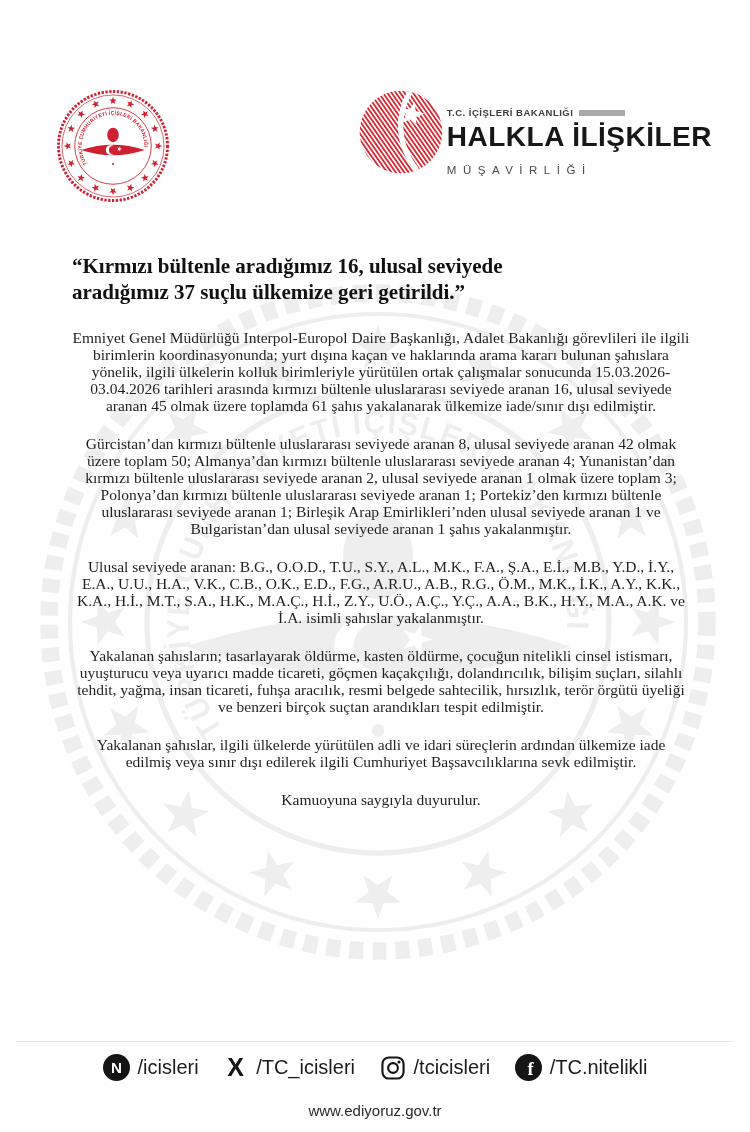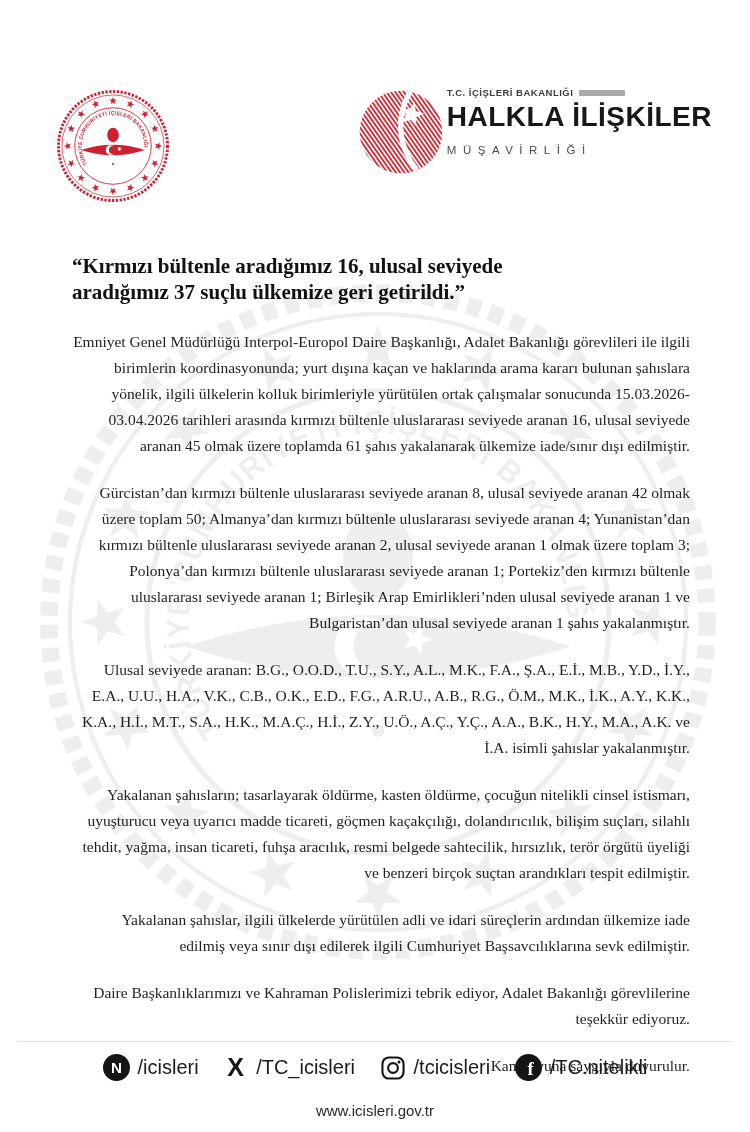--- a/index.html
+++ b/index.html
@@ -9,36 +9,36 @@
   }
   .watermark{
     position:absolute;left:28px;top:272px;width:700px;height:700px;
     color:#9a9a9a;opacity:0.16;z-index:0;pointer-events:none;
   }
   .content{position:relative;z-index:1;}
   
   .header{display:flex;justify-content:space-between;align-items:flex-start;
     padding:88px 38px 0 55px;}
   .seal-logo{width:116px;height:116px;color:#ce2030;}
-  .press-logo{display:flex;align-items:flex-start;gap:2px;}
+  .press-logo{display:flex;align-items:flex-end;gap:2px;}
   .press-circle{width:88px;height:88px;}
   .press-text{font-family:"Liberation Sans",sans-serif;line-height:1;}
   .press-ministry-row{display:flex;align-items:center;gap:6px;}
   .press-ministry{font-size:9.5px;font-weight:bold;letter-spacing:0.5px;color:#3c3c3c;}
   .press-bar{display:inline-block;width:46px;height:6px;background:#a9a9a9;}
   .press-line1{font-size:28px;font-weight:900;letter-spacing:0.5px;color:#171717;margin-top:5px;}
   .press-line1 .ve{font-size:22px;}
   .press-line2{font-size:28px;font-weight:900;letter-spacing:0.5px;color:#171717;margin-top:5px;}
   .press-subtitle{font-size:11.5px;font-weight:400;letter-spacing:6.5px;color:#4a4a4a;margin-top:14px;}
   
   .main{padding:50px 60px 0 72px;}
   .doc-title{font-size:21px;font-weight:bold;line-height:1.22;max-width:525px;
     margin:0 0 24px 0;color:#111;}
-  .doc-paragraph{font-size:15.5px;line-height:26px;margin:0 0 21px 0;
-    text-align:right;color:#1f1f1f;}
+  .doc-paragraph{font-size:15.5px;line-height:17px;margin:0 0 21px 0;
+    text-align:center;color:#1f1f1f;}
   
   .footer{position:absolute;left:0;top:1041px;width:750px;z-index:1;}
   .footer-divider{border:none;border-top:1px solid #e3e3e3;margin:0 17px;}
   .social-row{width:545px;margin:12px auto 0 auto;display:flex;
     justify-content:space-between;align-items:center;}
   .social-item{display:flex;align-items:center;gap:8px;text-decoration:none;color:#1b1b1b;}
   .social-item svg{display:block;}
   .social-handle{font-family:"Liberation Sans",sans-serif;font-size:20px;font-weight:500;text-align:center;}
   .website{margin-top:21px;text-align:center;font-family:"Liberation Sans",sans-serif;
     font-size:15px;font-weight:500;color:#2a2a2a;}
@@ -128,21 +128,20 @@
     </div>
   </div>
 
   <div class="main">
     <h1 class="doc-title">“Kırmızı bültenle aradığımız 16, ulusal seviyede aradığımız 37 suçlu ülkemize geri getirildi.”</h1>
     <p class="doc-paragraph">Emniyet Genel Müdürlüğü Interpol-Europol Daire Başkanlığı, Adalet Bakanlığı görevlileri ile ilgili birimlerin koordinasyonunda; yurt dışına kaçan ve haklarında arama kararı bulunan şahıslara yönelik, ilgili ülkelerin kolluk birimleriyle yürütülen ortak çalışmalar sonucunda 15.03.2026-03.04.2026 tarihleri arasında kırmızı bültenle uluslararası seviyede aranan 16, ulusal seviyede aranan 45 olmak üzere toplamda 61 şahıs yakalanarak ülkemize iade/sınır dışı edilmiştir.</p>
     <p class="doc-paragraph">Gürcistan’dan kırmızı bültenle uluslararası seviyede aranan 8, ulusal seviyede aranan 42 olmak üzere toplam 50; Almanya’dan kırmızı bültenle uluslararası seviyede aranan 4; Yunanistan’dan kırmızı bültenle uluslararası seviyede aranan 2, ulusal seviyede aranan 1 olmak üzere toplam 3; Polonya’dan kırmızı bültenle uluslararası seviyede aranan 1; Portekiz’den kırmızı bültenle uluslararası seviyede aranan 1; Birleşik Arap Emirlikleri’nden ulusal seviyede aranan 1 ve Bulgaristan’dan ulusal seviyede aranan 1 şahıs yakalanmıştır.</p>
     <p class="doc-paragraph">Ulusal seviyede aranan: B.G., O.O.D., T.U., S.Y., A.L., M.K., F.A., Ş.A., E.İ., M.B., Y.D., İ.Y., E.A., U.U., H.A., V.K., C.B., O.K., E.D., F.G., A.R.U., A.B., R.G., Ö.M., M.K., İ.K., A.Y., K.K., K.A., H.İ., M.T., S.A., H.K., M.A.Ç., H.İ., Z.Y., U.Ö., A.Ç., Y.Ç., A.A., B.K., H.Y., M.A., A.K. ve İ.A. isimli şahıslar yakalanmıştır.</p>
     <p class="doc-paragraph">Yakalanan şahısların; tasarlayarak öldürme, kasten öldürme, çocuğun nitelikli cinsel istismarı, uyuşturucu veya uyarıcı madde ticareti, göçmen kaçakçılığı, dolandırıcılık, bilişim suçları, silahlı tehdit, yağma, insan ticareti, fuhşa aracılık, resmi belgede sahtecilik, hırsızlık, terör örgütü üyeliği ve benzeri birçok suçtan arandıkları tespit edilmiştir.</p>
     <p class="doc-paragraph">Yakalanan şahıslar, ilgili ülkelerde yürütülen adli ve idari süreçlerin ardından ülkemize iade edilmiş veya sınır dışı edilerek ilgili Cumhuriyet Başsavcılıklarına sevk edilmiştir.</p>
-    <p class="doc-paragraph">Daire Başkanlıklarımızı ve Kahraman Polislerimizi tebrik ediyor, Adalet Bakanlığı görevlilerine teşekkür ediyoruz.</p>
     <p class="doc-paragraph">Kamuoyuna saygıyla duyurulur.</p>
   </div>
 
   <div class="footer">
     <hr class="footer-divider">
     <div class="social-row">
 
       <a class="social-item">
         <span>
           <svg width="27" height="27" viewBox="0 0 32 32">
@@ -177,16 +176,16 @@
         <span>
           <svg width="27" height="27" viewBox="0 0 32 32">
             <circle cx="16" cy="16" r="16" fill="#151515"></circle>
             <text x="18.5" y="25" text-anchor="middle" font-family="Liberation Serif, serif" font-size="22" font-weight="bold" fill="#ffffff">f</text>
           </svg>
         </span>
         <span class="social-handle">/TC.nitelikli</span>
       </a>
 
     </div>
-    <div class="website">www.icisleri.gov.tr</div>
+    <div class="website">www.ediyoruz.gov.tr</div>
   </div>
 
 </div>
 
 </body></html>

